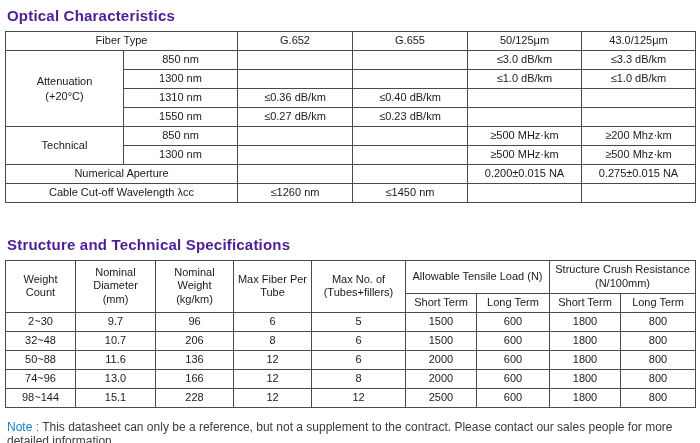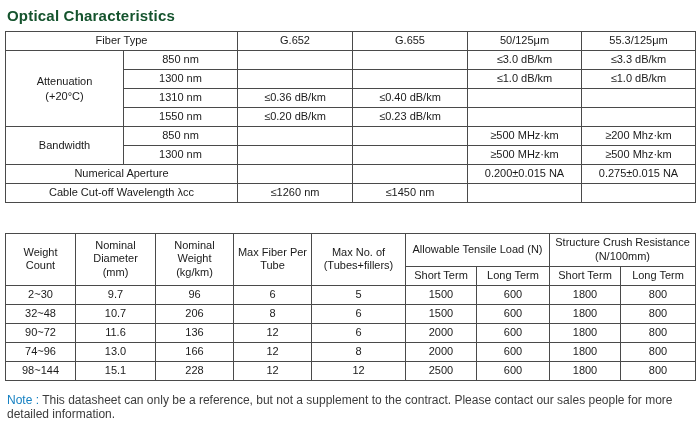--- a/index.html
+++ b/index.html
@@ -8,21 +8,21 @@
     width: 700px;
     height: 443px;
     background: #ffffff;
     font-family: "Liberation Sans", sans-serif;
     color: #1a1a1a;
     overflow: hidden;
   }
   .page { padding: 4px 5px 0 5px; }
 
   .section-title {
-    color: #14532d;
+    color: #4c1d95;
     font-size: 15px;
     font-weight: bold;
     margin: 3px 2px 7px 2px;
     letter-spacing: 0.2px;
   }
   .section-gap { height: 30px; }
 
   table.tbl {
     border-collapse: collapse;
     width: 690px;
@@ -64,21 +64,21 @@
       <col style="width:115px">
         <col style="width:114px">
         <col style="width:114px">
     </colgroup>
     <tbody>
         <tr>
       <th colspan="2">Fiber Type</th>
       <th>G.652</th>
       <th>G.655</th>
       <th>50/125μm</th>
-      <th>55.3/125μm</th>
+      <th>43.0/125μm</th>
     </tr>
     <tr>
       <td rowspan="4" class="group-label">
         <div>Attenuation</div>
         <div>(+20°C)</div>
       </td>
       <td>850 nm</td>
       <td></td>
       <td></td>
       <td>≤3.0 dB/km</td>
@@ -93,27 +93,27 @@
     </tr>
     <tr>
       <td>1310 nm</td>
       <td>≤0.36 dB/km</td>
       <td>≤0.40 dB/km</td>
       <td></td>
       <td></td>
     </tr>
     <tr>
       <td>1550 nm</td>
-      <td>≤0.20 dB/km</td>
+      <td>≤0.27 dB/km</td>
       <td>≤0.23 dB/km</td>
       <td></td>
       <td></td>
     </tr>
     <tr>
-      <td rowspan="2" class="group-label">Bandwidth</td>
+      <td rowspan="2" class="group-label">Technical</td>
       <td>850 nm</td>
       <td></td>
       <td></td>
       <td>≥500 MHz·km</td>
       <td>≥200 Mhz·km</td>
     </tr>
     <tr>
       <td>1300 nm</td>
       <td></td>
       <td></td>
@@ -132,20 +132,21 @@
       <td>≤1260 nm</td>
       <td>≤1450 nm</td>
       <td></td>
       <td></td>
     </tr>
   </tbody>
     </table>
 
   <div class="section-gap"></div>
 
+  <div class="section-title">Structure and Technical Specifications</div>
 
   <table class="tbl">
     <colgroup>
       <col style="width:70px">
         <col style="width:80px">
         <col style="width:78px">
       <col style="width:78px">
         <col style="width:94px">
         <col style="width:71px">
       <col style="width:73px">
@@ -184,21 +185,21 @@
       <td>10.7</td>
       <td>206</td>
       <td>8</td>
       <td>6</td>
       <td>1500</td>
       <td>600</td>
       <td>1800</td>
       <td>800</td>
     </tr>
     <tr>
-      <td>90~72</td>
+      <td>50~88</td>
       <td>11.6</td>
       <td>136</td>
       <td>12</td>
       <td>6</td>
       <td>2000</td>
       <td>600</td>
       <td>1800</td>
       <td>800</td>
     </tr>
     <tr>

